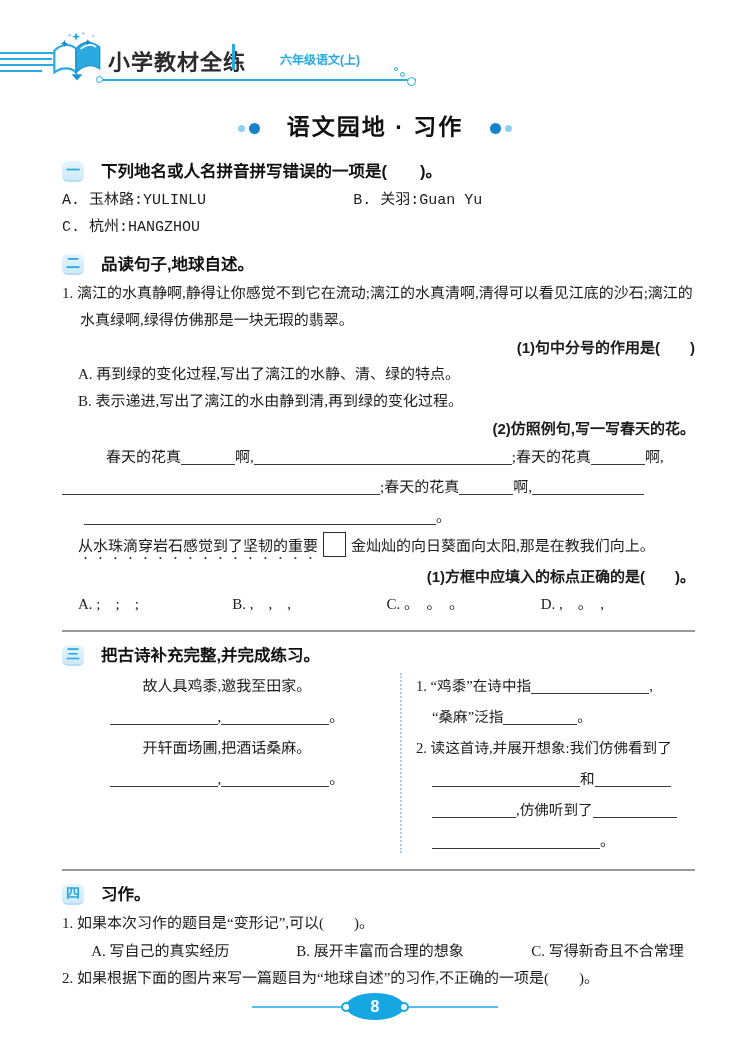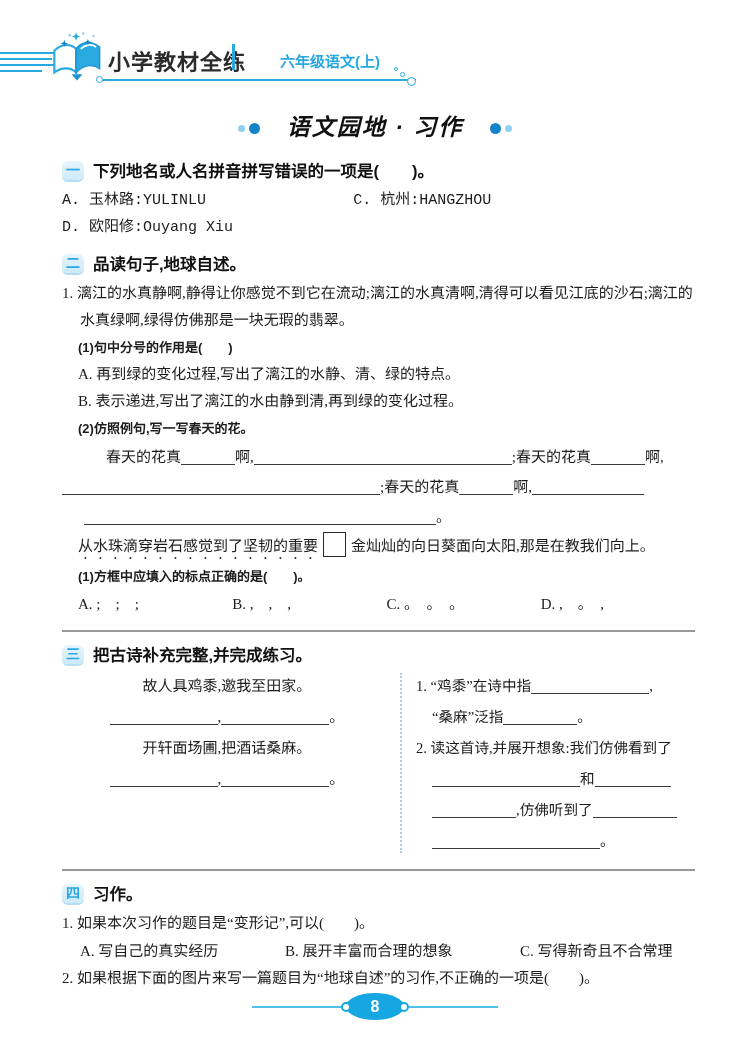--- a/index.html
+++ b/index.html
@@ -17,50 +17,50 @@
   .sp1 { top:22px; width:60px; }
   .sp2 { top:28px; width:52px; }
   .sp3 { top:34px; width:66px; }
   .sp4 { top:40px; width:42px; }
   .logo { position:absolute; left:48px; top:0px; }
   .brand {
     position:absolute; left:108px; top:14px; font-size:22px; font-weight:bold;
     color:#2b2b2b; letter-spacing:1px;
   }
   .vbar { position:absolute; left:232px; top:14px; width:3px; height:26px; background:#29abe2; }
-  .edition { position:absolute; left:280px; top:20px; font-size:15px; font-weight:bold; color:#29a8e0; }
+  .edition { position:absolute; left:280px; top:20px; font-size:12px; font-weight:bold; color:#29a8e0; }
   .hline { position:absolute; left:102px; top:49px; width:314px; height:2px; background:#29abe2; }
   .circ { position:absolute; border-radius:50%; background:#fff; border:1.5px solid #29abe2; }
   .c0 { left:96px; top:46px; width:7px; height:7px; }
   .c1 { left:394px; top:37px; width:4px; height:4px; }
   .c2 { left:400px; top:42px; width:5px; height:5px; }
   .c3 { left:407px; top:47px; width:9px; height:9px; }
 
   
   .title-row { text-align:center; margin-top:14px; font-size:23px; font-weight:bold; color:#111; }
   .dot { display:inline-block; border-radius:50%; vertical-align:middle; margin:0 2px; }
   .dot-lg { width:11px; height:11px; background:#1583c7; }
   .dot-sm { width:7px; height:7px; background:#8fd0f0; }
-  .title-text { margin:0 25px; letter-spacing:2px;font-style:italic; }
+  .title-text { margin:0 25px; letter-spacing:2px; }
 
   
   .content { padding:6px 55px 0 62px; }
   .sec-head { display:flex; align-items:center; gap:9px; margin:10px 0 5px; }
   .marker {
     display:inline-block; background:linear-gradient(180deg,#e6f5fd,#cde9fa);
     color:#2aa7e0; font-weight:bold; font-size:14px; line-height:19px;
     padding:0 4px; border-radius:6px; box-shadow:0 2px 0 #b8ddf1;
     font-family:"Liberation Sans","DejaVu Sans",sans-serif;
   }
-  .sec-title { font-weight:bold; font-size:16.5px; color:#111; }
+  .sec-title { font-weight:bold; font-size:16.5px; color:#111;margin-left:8px; }
 
   .line { line-height:26px; }
   .item { padding-left:18px; text-indent:-18px; line-height:27px; }
-  .qline { font-weight:bold; font-size:13px; line-height:27px; padding-left:0;
-           font-family:"Liberation Sans","DejaVu Sans",sans-serif; font-weight:600; }
+  .qline { font-weight:bold; font-size:15px; line-height:27px; padding-left:0;
+           font-family:"Liberation Sans","DejaVu Sans",sans-serif; font-weight:600;text-align:right; }
   .opt-line { line-height:27px; }
 
   .grid-2 { display:grid; grid-template-columns:46% 54%; line-height:28px; margin-top:2px;font-family:Liberation Mono, monospace; }
 
   .bl { display:inline-block; border-bottom:1.4px solid #3a3a3a; height:17px; vertical-align:-3px; }
   .pbox { display:inline-block; width:23px; height:25px; border:1.4px solid #2a2a2a;
           vertical-align:-6px; margin:0 5px; background:#fff; }
   .emdot {
     -webkit-text-emphasis:filled dot #333; -webkit-text-emphasis-position:under left;
     text-emphasis:filled dot #333; text-emphasis-position:under left;
@@ -75,21 +75,21 @@
   .s3-wrap { display:flex; margin-top:4px; }
   .s3-left { width:330px; text-align:center; }
   .s3-div { border-left:2px dotted #a9cfe5; margin:2px 6px 4px 8px; }
   .s3-right { flex:1; padding-left:8px; font-size:14.6px; }
   .poem-title { font-weight:bold; font-size:16px; line-height:30px; }
   .poem-line { line-height:31px; }
   .s3-right .line { line-height:31px; white-space:nowrap; }
   .ind { padding-left:16px; }
 
   
-  .s4-opts { display:flex; padding-left:18px; line-height:28px; }
+  .s4-opts { display:flex; padding-left:18px; line-height:28px;justify-content:center; }
   .s4-opts span:nth-child(1){ width:205px; }
   .s4-opts span:nth-child(2){ width:235px; }
 
   
   .footer { position:absolute; left:0; right:0; bottom:24px;
             display:flex; align-items:center; justify-content:center; }
   .f-line { width:94px; height:2px; background:#55c0ec; }
   .f-circ { width:10px; height:10px; border:2px solid #16a6e2; background:#fff;
             border-radius:50%; margin:0 -5px; z-index:2; }
   .f-oval { width:58px; height:27px; background:#16a6e2; border-radius:50%;
@@ -132,22 +132,22 @@
 </div>
 
 <div class="content">
 
   <div class="sec-head">
     <span class="marker">一</span>
     <span class="sec-title hei">下列地名或人名拼音拼写错误的一项是(　　)。</span>
   </div>
   <div class="grid-2">
     <span class="opt-line">A. 玉林路:YULINLU</span>
+    <span class="opt-line">B. 关羽:Guan Yu</span>
     <span class="opt-line">C. 杭州:HANGZHOU</span>
-    <span class="opt-line">D. 欧阳修:Ouyang Xiu</span>
   </div>
 
   <div class="sec-head">
     <span class="marker">二</span>
     <span class="sec-title hei">品读句子,地球自述。</span>
   </div>
 
   <div class="item">
     <span>1.</span>
     <span>漓江的水真静啊,静得让你感觉不到它在流动;漓江的水真清啊,清得可以看见江底的沙石;漓江的水真绿啊,绿得仿佛那是一块无瑕的翡翠。</span>

